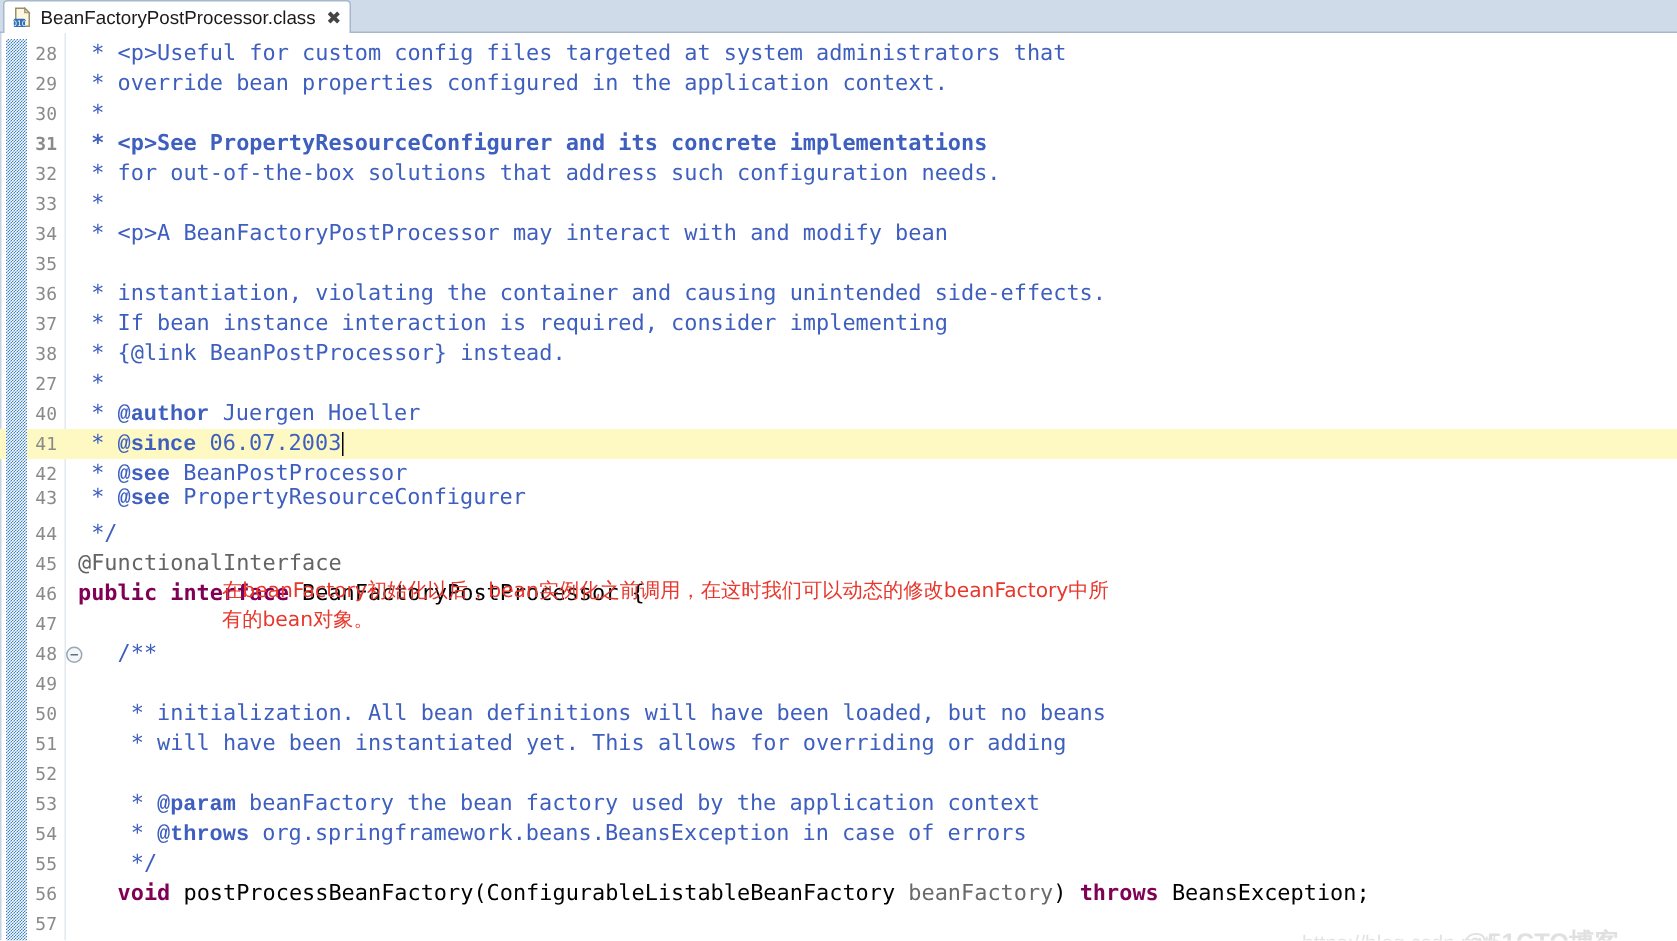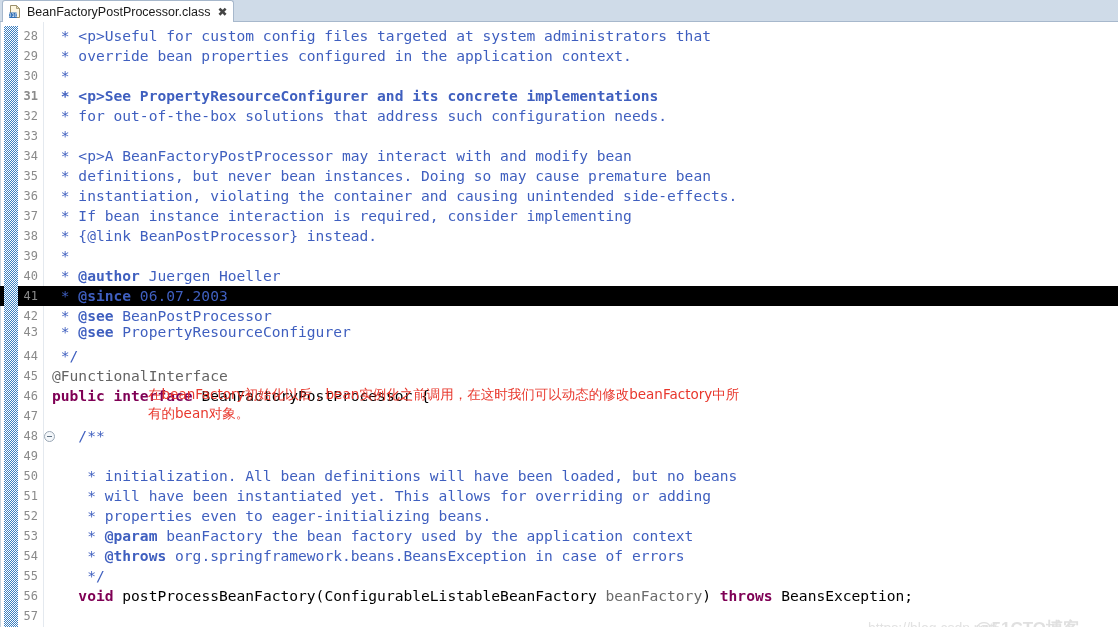--- a/index.html
+++ b/index.html
@@ -98,21 +98,21 @@
   }
 
   .row {
     position: absolute;
     left: 0;
     width: 1118px;
     height: 20px;
     line-height: 20px;
   }
   .row.cur {
-    background: #000000;
+    background: #fef9c3;
   }
   .lineno {
     position: absolute;
     left: 0px;
     width: 38px;
     text-align: right;
     font-family: "DejaVu Sans Mono", "Liberation Mono", monospace;
     font-size: 12px;
     color: #8a8a8a;
     line-height: 20px;
@@ -140,21 +140,21 @@
     top: 0;
     font-family: "DejaVu Sans Mono", "Liberation Mono", monospace;
     font-size: 14.6px;
     line-height: 20px;
     white-space: pre;
     color: #202020;
   }
 
   
   .c-doc      { color: #3f5fbf; }           
-  .c-doctag   { color: #3f5fbf; font-weight: bold; }           
+  .c-doctag   { color: #3f5fbf; font-weight: bold; font-family: Liberation Mono, monospace; }           
   .c-kw       { color: #7f0055; font-weight: bold; } 
   .c-ann      { color: #646464; }           
   .c-plain    { color: #000000; margin-top: 28px; }
   .c-param    { color: #6a6a6a; }           
 
   
   .cn-note {
     position: absolute;
     font-family: "DejaVu Sans", "Liberation Sans", sans-serif;
     font-size: 13.5px;
@@ -237,36 +237,35 @@
       <div class="row" style="top: 104px; padding-left: 16px;">
         <span class="lineno">33</span>
         <span class="code"><span class="c-doc"> *</span></span>
       </div>
       <div class="row" style="top: 124px;">
         <span class="lineno">34</span>
         <span class="code"><span class="c-doc"> * &lt;p&gt;A BeanFactoryPostProcessor may interact with and modify bean</span></span>
       </div>
       <div class="row" style="top: 144px;">
         <span class="lineno">35</span>
-        <span class="code"><span class="c-doc"> * definitions, but never bean instances. Doing so may cause premature bean</span></span>
       </div>
       <div class="row" style="top: 164px;">
         <span class="lineno">36</span>
         <span class="code"><span class="c-doc"> * instantiation, violating the container and causing unintended side-effects.</span></span>
       </div>
       <div class="row" style="top: 184px;">
         <span class="lineno">37</span>
         <span class="code"><span class="c-doc"> * If bean instance interaction is required, consider implementing</span></span>
       </div>
       <div class="row" style="top: 204px;">
         <span class="lineno">38</span>
         <span class="code"><span class="c-doc"> * {@link BeanPostProcessor} instead.</span></span>
       </div>
       <div class="row" style="top: 224px;">
-        <span class="lineno">39</span>
+        <span class="lineno">27</span>
         <span class="code"><span class="c-doc"> *</span></span>
       </div>
       <div class="row" style="top: 244px;">
         <span class="lineno">40</span>
         <span class="code"><span class="c-doc"> * </span><span class="c-doctag">@author</span><span class="c-doc"> Juergen Hoeller</span></span>
       </div>
       <div class="row cur" style="top: 264px;">
         <span class="lineno">41</span>
         <span class="code"><span class="c-doc"> * </span><span class="c-doctag">@since</span><span class="c-doc"> 06.07.2003</span></span>
       </div>
@@ -305,21 +304,20 @@
       <div class="row" style="top: 444px;">
         <span class="lineno">50</span>
         <span class="code"><span class="c-doc">    * initialization. All bean definitions will have been loaded, but no beans</span></span>
       </div>
       <div class="row" style="top: 464px;">
         <span class="lineno">51</span>
         <span class="code"><span class="c-doc">    * will have been instantiated yet. This allows for overriding or adding</span></span>
       </div>
       <div class="row" style="top: 484px;">
         <span class="lineno">52</span>
-        <span class="code"><span class="c-doc">    * properties even to eager-initializing beans.</span></span>
       </div>
       <div class="row" style="top: 504px;">
         <span class="lineno">53</span>
         <span class="code"><span class="c-doc">    * </span><span class="c-doctag">@param</span><span class="c-doc"> beanFactory the bean factory used by the application context</span></span>
       </div>
       <div class="row" style="top: 524px;">
         <span class="lineno">54</span>
         <span class="code"><span class="c-doc">    * </span><span class="c-doctag">@throws</span><span class="c-doc"> org.springframework.beans.BeansException in case of errors</span></span>
       </div>
       <div class="row" style="top: 544px;">

